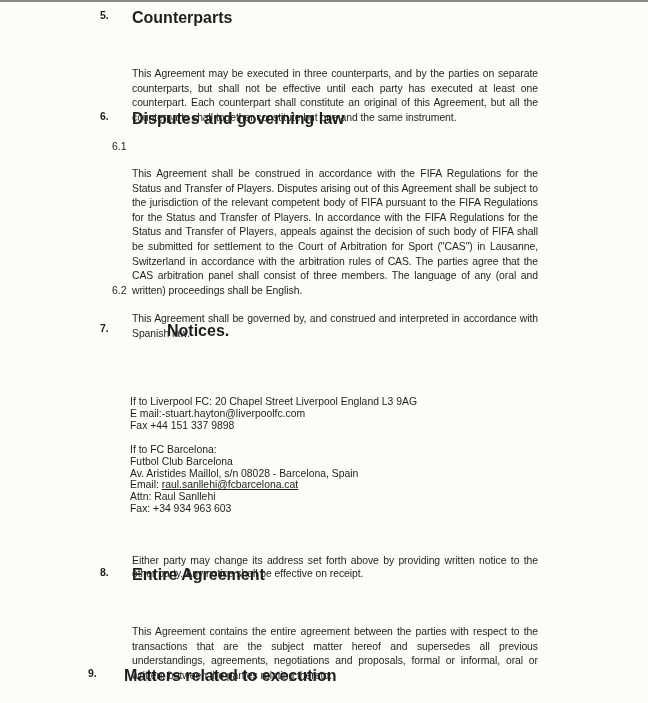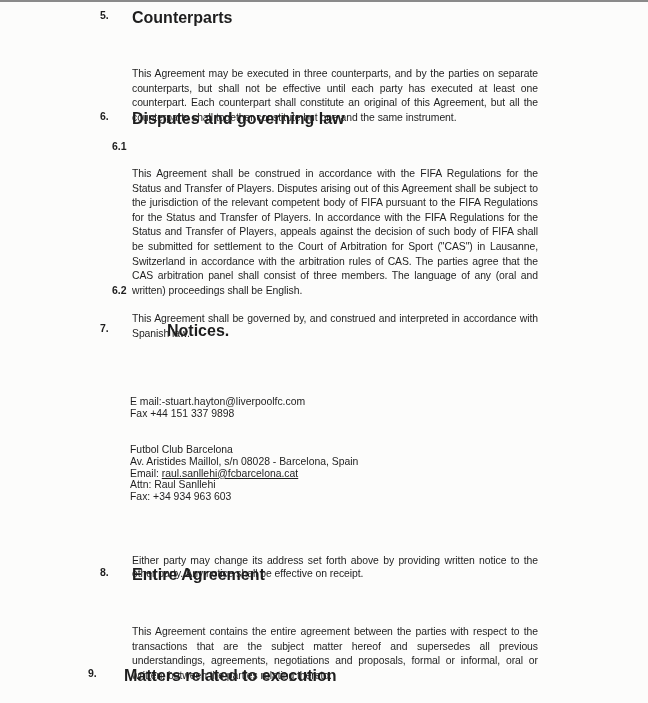--- a/index.html
+++ b/index.html
@@ -6,21 +6,21 @@
   body {
     width: 648px; height: 703px; overflow: hidden;
     background: #fcfcfb;
     font-family: "Liberation Sans", sans-serif;
     color: #1e1e1e;
     position: relative;
   }
   .top-border { position: absolute; left: 0; top: 0; width: 648px; height: 2px; background: #8a8a8a; }
   .page { position: absolute; left: 0; top: 0; width: 648px; height: 703px; }
   .num { position: absolute; left: 100px; font-size: 10.5px; font-weight: bold; }
-  .num.plain { font-weight: bold; left: 96px; padding-left: 16px; }
+  .num.plain { font-weight: normal; left: 96px; padding-left: 16px; }
   .heading { position: absolute; left: 132px; font-size: 16px; font-weight: bold; }
   .para {
     position: absolute; left: 132px; width: 406px;
     font-size: 10.4px; line-height: 14.6px; text-align: justify;
     letter-spacing: -0.05px;
     margin-top: 28px;
   }
   .addr { position: absolute; left: 130px; font-size: 10.4px; line-height: 11.8px; }
   .addr div { white-space: nowrap; }
   .email-link { text-decoration: underline; }
@@ -42,25 +42,27 @@
   <div class="num plain" style="top:140px;">6.1</div>
   <div class="para" style="top:139px;">This Agreement shall be construed in accordance with the FIFA Regulations for the Status and Transfer of Players. Disputes arising out of this Agreement shall be subject to the jurisdiction of the relevant competent body of FIFA pursuant to the FIFA Regulations for the Status and Transfer of Players. In accordance with the FIFA Regulations for the Status and Transfer of Players, appeals against the decision of such body of FIFA shall be submitted for settlement to the Court of Arbitration for Sport ("CAS") in Lausanne, Switzerland in accordance with the arbitration rules of CAS. The parties agree that the CAS arbitration panel shall consist of three members. The language of any (oral and written) proceedings shall be English.</div>
 
   <div class="num plain" style="top:284px;">6.2</div>
   <div class="para" style="top:284px;">This Agreement shall be governed by, and construed and interpreted in accordance with Spanish law.</div>
 
   <div class="num" style="top:322px;">7.</div>
   <div class="heading" style="top:322px;padding-left:35px;">Notices.</div>
 
   <div class="addr" style="top:396px;">
+    <div>If to Liverpool FC: 20 Chapel Street Liverpool England L3 9AG</div>
     <div>E mail:-stuart.hayton@liverpoolfc.com</div>
     <div>Fax +44 151 337 9898</div>
   </div>
 
   <div class="addr" style="top:444px;">
+    <div>If to FC Barcelona:</div>
     <div>Futbol Club Barcelona</div>
     <div>Av. Aristides Maillol, s/n 08028 - Barcelona, Spain</div>
     <div><span>Email: </span><span class="email-link">raul.sanllehi@fcbarcelona.cat</span></div>
     <div>Attn: Raul Sanllehi</div>
     <div>Fax: +34 934 963 603</div>
   </div>
 
   <div class="para" style="top:527px; line-height:12.6px;">Either party may change its address set forth above by providing written notice to the other party. Any notice shall be effective on receipt.</div>
 
   <div class="num" style="top:566px;">8.</div>

